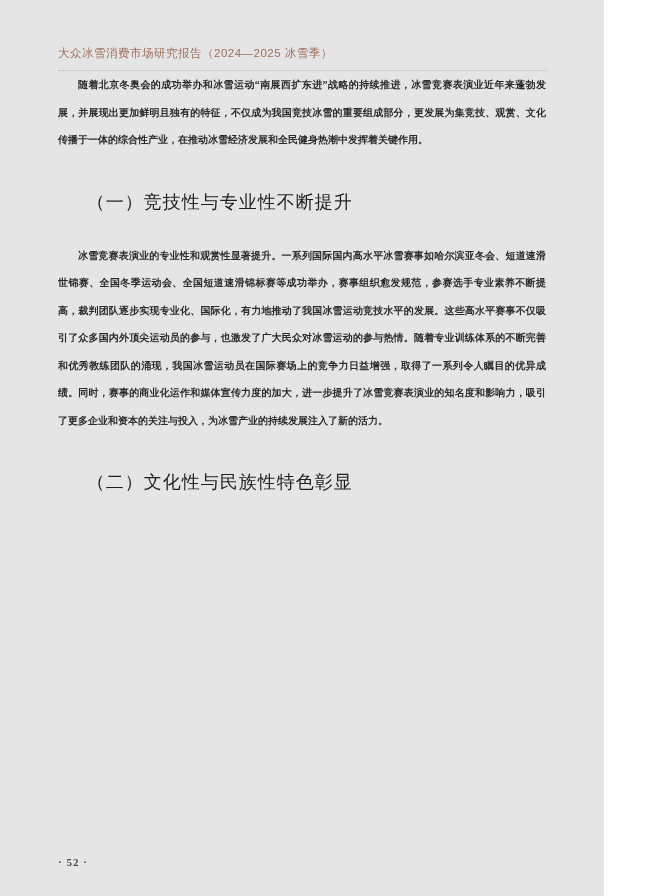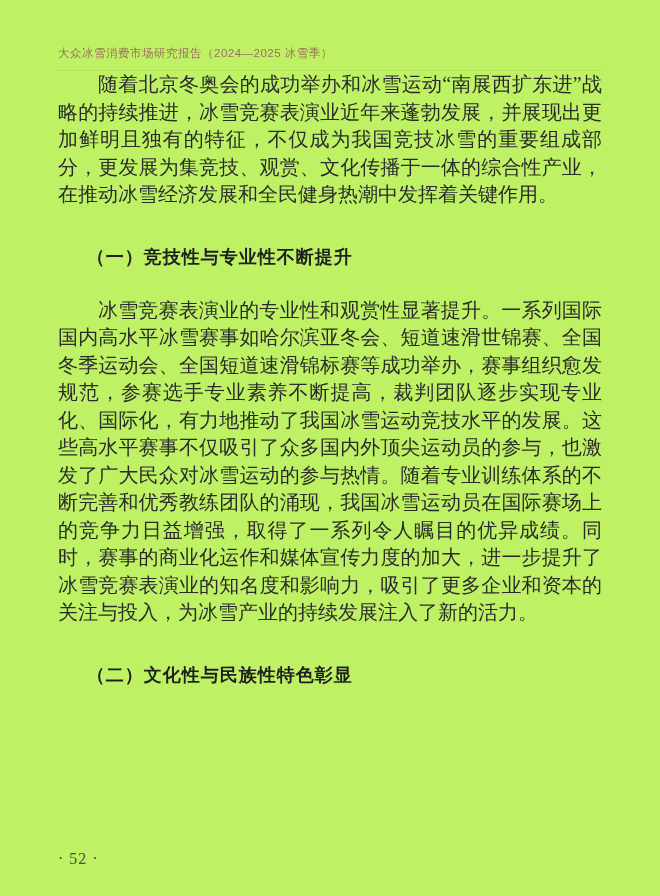--- a/index.html
+++ b/index.html
@@ -10,24 +10,24 @@
   body {
     width: 660px;
     height: 896px;
     overflow: hidden;
     font-family: "Liberation Serif", serif;
     color: #2b2b2b;
   }
   .page {
     position: relative;
     box-sizing: border-box;
-    width: 660px;
+    width: 604px;
     height: 896px;
     padding: 46px 58px 0 58px;
-    background: #bef264;
+    background: #e5e5e5;
   }
   .page-header {
     font-family: "Liberation Sans", sans-serif;
     font-size: 11.5px;
     letter-spacing: 0.5px;
     color: #9d6e5e;
     padding-bottom: 9px;
     border-bottom: 1px dotted #b9b9b9;
   }
   .doc-title {
@@ -35,43 +35,45 @@
     text-align: center;
     font-size: 29px;
     line-height: 36px;
     font-weight: bold;
     letter-spacing: 2px;
     color: #111111;
     font-family: "Liberation Serif", serif;
   }
   .body-para {
     margin: 0;
-    font-size: 20px;
+    font-size: 10px;
     line-height: 27.5px;
     text-align: justify;
     text-indent: 2em;
     color: #2b2b2b;
+    font-weight: bold;
   }
   .section-heading {
     margin: 36px 0 28px 0;
     font-family: "Liberation Sans", sans-serif;
     font-size: 18px;
     line-height: 24px;
-    font-weight: bold;
+    font-weight: normal;
     letter-spacing: 1px;
     color: #1f1f1f;
     text-indent: 1.6em;
   }
   .page-footer {
     position: absolute;
     left: 58px;
     bottom: 28px;
-    font-size: 16px;
+    font-size: 11px;
     color: #4a4a4a;
     letter-spacing: 1px;
+    font-weight: bold;
   }
 </style>
 </head>
 <body>
 
 <div class="page">
 
   <header class="page-header">
     <span>大众冰雪消费市场研究报告（2024—2025 冰雪季）</span>
   </header>

